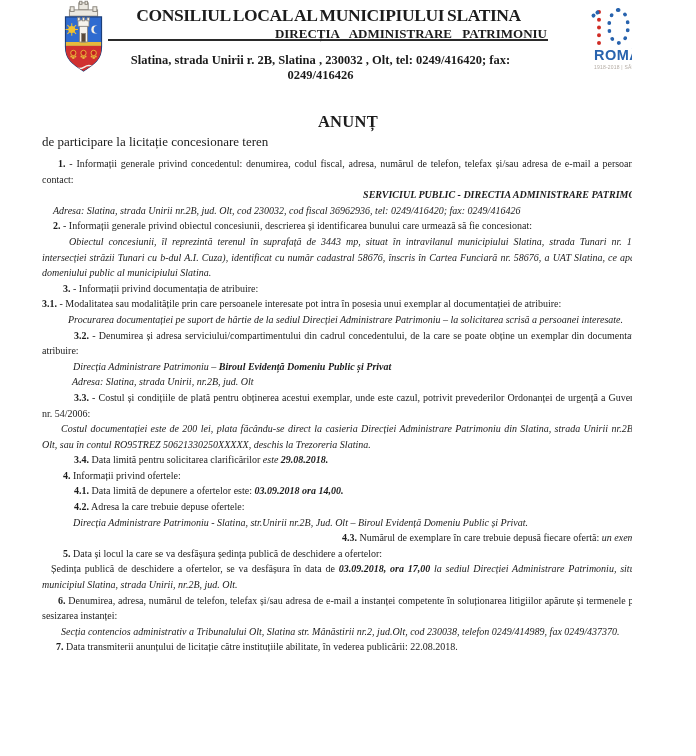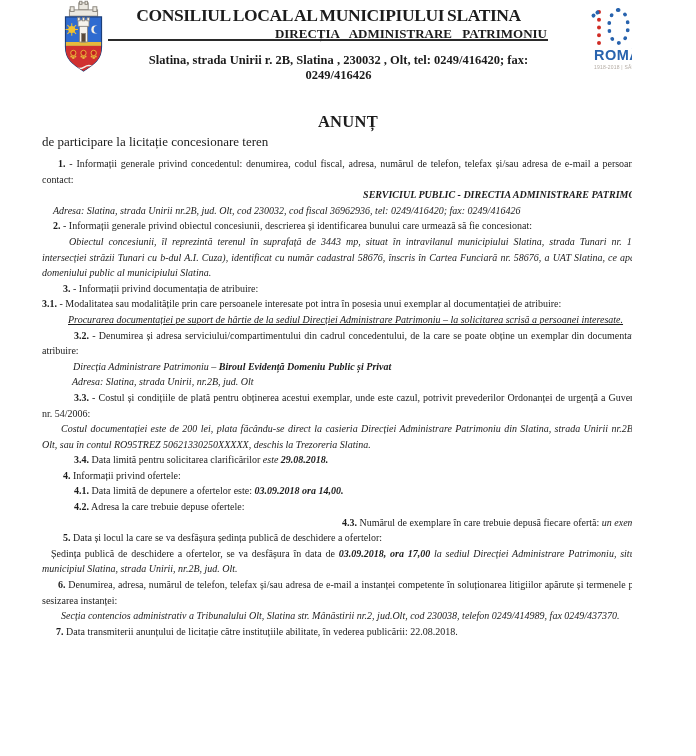--- a/index.html
+++ b/index.html
@@ -7,21 +7,21 @@
     position:relative; width:632px; height:756px; background:#ffffff;
     font-family:"Liberation Serif", serif; color:#1c1c1c; overflow:hidden;
   }
 
   
   .coat { position:absolute; left:60px; top:0px; width:47px; height:84px; }
   .header-text { position:absolute; left:110px; top:6px; width:437px; text-align:center; }
   .org1 { font-weight:bold; font-size:17.5px; line-height:19px; letter-spacing:-0.4px; word-spacing:-1px; }
   .org2 { font-weight:bold; font-size:13px; line-height:15px; word-spacing:7px; margin-top:1px;text-align:right; }
   .header-rule { position:absolute; left:108px; top:39px; width:440px; height:0; border-top:2.5px solid #2a2a2a; }
-  .header-address { position:absolute; left:120px; top:53px; width:437px; text-align:center; font-weight:bold; font-size:12.5px; }
+  .header-address { position:absolute; left:102px; top:53px; width:437px; text-align:center; font-weight:bold; font-size:12.5px; }
 
   
   .centenary { position:absolute; left:578px; top:3px; width:90px; font-family:"Liberation Sans", sans-serif;margin-left:16px; }
   .c100 { height:42px; display:flex; align-items:flex-end; gap:6px; padding-left:3px; }
   .c-one { width:0; height:35px; border-left:4px dotted var(--c-red,#d02c25); position:relative; }
   .c-one::before {
     content:""; position:absolute; left:-10px; top:2px; width:9px; height:0;
     border-top:4px dotted var(--c-blue,#2863ae); transform:rotate(-38deg);
   }
   .c-zero { width:23px; height:37px; border-radius:50%; box-sizing:border-box; }
@@ -132,30 +132,31 @@
     <div class="doc-title">ANUNȚ</div>
     <div class="doc-subtitle">de participare la licitație concesionare teren</div>
     <div id="paragraphs">
         <p class="para" style="text-indent: 16px;"><span class="seg-b">1.</span><span class="seg-r"> - Informații generale privind concedentul: denumirea, codul fiscal, adresa, numărul de telefon, telefax și/sau adresa de e-mail a persoanei de contact:</span></p>
         <p class="para" style="text-indent: 34px; text-align: right;"><span class="seg-bi">SERVICIUL PUBLIC - DIRECTIA ADMINISTRARE PATRIMONIU</span></p>
         <p class="para" style="text-indent: 11px;"><span class="seg-i">Adresa: Slatina, strada Unirii nr.2B, jud. Olt, cod 230032, cod fiscal 36962936, tel: 0249/416420; fax: 0249/416426</span></p>
         <p class="para" style="text-indent: 11px;"><span class="seg-b">2.</span><span class="seg-r"> - Informații generale privind obiectul concesiunii, descrierea și identificarea bunului care urmează să fie concesionat:</span></p>
         <p class="para" style="text-indent: 27px;"><span class="seg-i">Obiectul concesiunii, îl reprezintă terenul în suprafață de 3443 mp, situat în intravilanul municipiului Slatina, strada Tunari nr. 1(zona intersecției străzii Tunari cu b-dul A.I. Cuza), identificat cu număr cadastral 58676, înscris în Cartea Funciară nr. 58676, a UAT  Slatina, ce aparține domeniului public al municipiului Slatina.</span></p>
         <p class="para" style="text-indent: 21px; text-align: left;"><span class="seg-b">3.</span><span class="seg-r"> - Informații privind documentația de atribuire:</span></p>
         <p class="para" style="text-indent: 0px;"><span class="seg-b">3.1.</span><span class="seg-r"> - Modalitatea sau modalitățile prin care persoanele interesate pot intra în posesia unui exemplar al documentației de atribuire:</span></p>
-        <p class="para" style="text-indent: 26px; text-decoration: underline;"><span class="seg-i">Procurarea documentației pe suport de hârtie de la sediul Direcției Administrare Patrimoniu –  la solicitarea scrisă a persoanei interesate.</span></p>
+        <p class="para" style="text-indent: 26px;"><span class="seg-i">Procurarea documentației pe suport de hârtie de la sediul Direcției Administrare Patrimoniu –  la solicitarea scrisă a persoanei interesate.</span></p>
         <p class="para" style="text-indent: 32px;"><span class="seg-b">3.2.</span><span class="seg-r"> - Denumirea și adresa serviciului/compartimentului din cadrul concedentului, de la care se poate obține un exemplar din documentația de atribuire:</span></p>
         <p class="para" style="text-indent: 31px; text-align: left;"><span class="seg-i">Direcția Administrare Patrimoniu – </span><span class="seg-bi">Biroul Evidență Domeniu Public și Privat</span></p>
         <p class="para" style="text-indent: 30px; text-align: left;"><span class="seg-i">Adresa: Slatina, strada Unirii, nr.2B, jud. Olt</span></p>
         <p class="para" style="text-indent: 32px;"><span class="seg-b">3.3.</span><span class="seg-r"> - Costul și condițiile de plată pentru obținerea acestui exemplar, unde este cazul, potrivit prevederilor Ordonanței de urgență a Guvernului nr. 54/2006:</span></p>
         <p class="para" style="text-indent: 19px;"><span class="seg-i">Costul documentației este de 200 lei, plata făcându-se direct la casieria Direcției Administrare Patrimoniu din Slatina, strada Unirii nr.2B, jud. Olt, sau în contul RO95TREZ 50621330250XXXXX, deschis la Trezoreria Slatina.</span></p>
         <p class="para" style="text-indent: 32px; text-align: left;"><span class="seg-b">3.4.</span><span class="seg-r"> Data limită pentru solicitarea clarificărilor </span><span class="seg-i">este </span><span class="seg-bi">29.08.2018.</span></p>
         <p class="para" style="text-indent: 21px; text-align: left;"><span class="seg-b">4.</span><span class="seg-r"> Informații privind ofertele:</span></p>
         <p class="para" style="text-indent: 32px; text-align: left;"><span class="seg-b">4.1.</span><span class="seg-r"> Data limită de depunere a ofertelor este: </span><span class="seg-bi">03.09.2018 ora 14,00.</span></p>
         <p class="para" style="text-indent: 32px; text-align: left;"><span class="seg-b">4.2.</span><span class="seg-r"> Adresa la care trebuie depuse ofertele:</span></p>
+        <p class="para" style="text-indent: 31px;"><span class="seg-i">Direcția Administrare Patrimoniu - Slatina, str.Unirii nr.2B, Jud. Olt – Biroul Evidență Domeniu  Public și Privat.</span></p>
         <p class="para" style="text-indent: 32px; text-align: right;"><span class="seg-b">4.3.</span><span class="seg-r"> Numărul de exemplare în care trebuie depusă fiecare ofertă: </span><span class="seg-i">un exemplar</span><span class="seg-r">.</span></p>
         <p class="para" style="text-indent: 21px; text-align: left;"><span class="seg-b">5.</span><span class="seg-r"> Data și locul la care se va desfășura ședința publică de deschidere a ofertelor:</span></p>
         <p class="para" style="text-indent: 9px;"><span class="seg-r">Ședința publică de deschidere a ofertelor, se va desfășura în data de </span><span class="seg-bi">03.09.2018, ora 17,00 </span><span class="seg-i">la sediul Direcției Administrare Patrimoniu, situat în municipiul Slatina, strada Unirii, nr.2B, jud. Olt.</span></p>
         <p class="para" style="text-indent: 16px;"><span class="seg-b">6.</span><span class="seg-r"> Denumirea, adresa, numărul de telefon, telefax și/sau adresa de e-mail a instanței competente în soluționarea litigiilor apărute și termenele pentru sesizarea instanței:</span></p>
         <p class="para" style="text-indent: 19px;"><span class="seg-i">Secția contencios administrativ a Tribunalului Olt, Slatina str. Mânăstirii nr.2, jud.Olt, cod 230038, telefon 0249/414989, fax 0249/437370.</span></p>
         <p class="para" style="text-indent: 14px; text-align: left;"><span class="seg-b">7.</span><span class="seg-r"> Data transmiterii anunțului de licitație către instituțiile abilitate, în vederea publicării: 22.08.2018.</span></p>
       </div>
   </div>
 
 </div>

